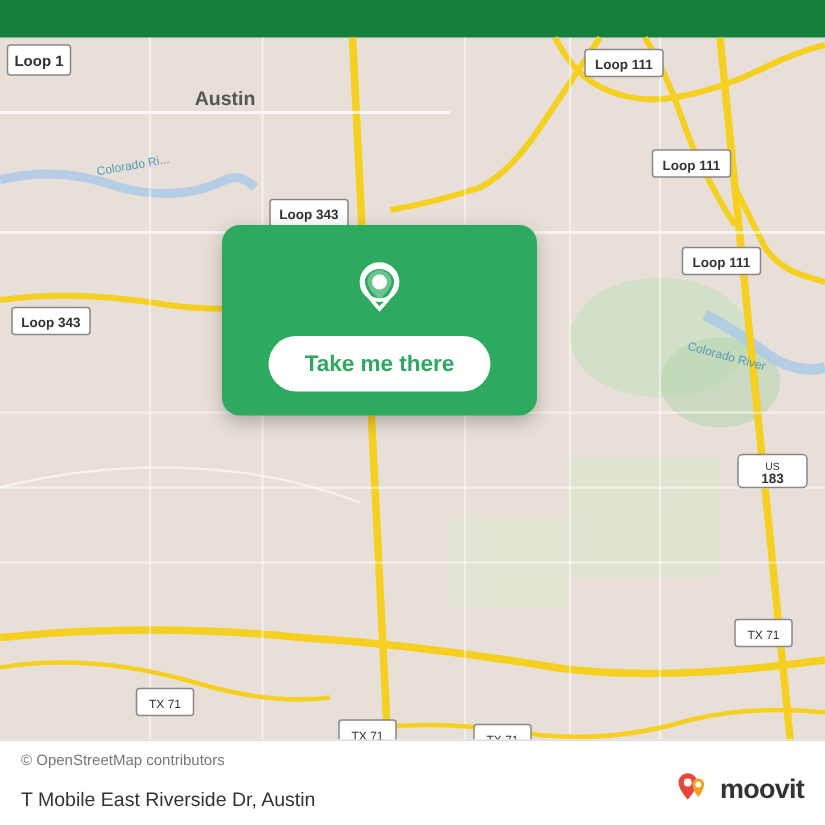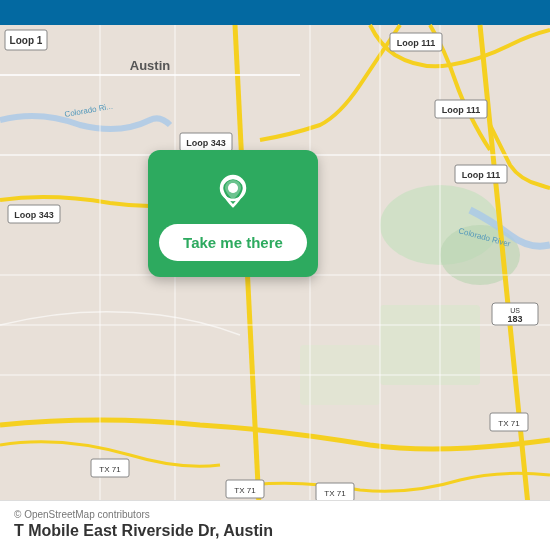--- a/index.html
+++ b/index.html
@@ -9,21 +9,21 @@
       height: 550px;
       overflow: hidden;
       font-family: Arial, sans-serif;
       position: relative;
     }
 
     #map-container {
       width: 550px;
       height: 550px;
       position: relative;
-      background-color: #0369a1;
+      background-color: #15803d;
       overflow: hidden;
     }
 
     
     #map-svg {
       position: absolute;
       top: 0; left: 0;
       width: 100%; height: 100%;
     }
 
@@ -46,24 +46,24 @@
       display: flex;
       flex-direction: column;
     }
 
     #attribution {
       font-size: 10px;
       color: #777;
     }
 
     #location-name {
-      font-size: 16px;
+      font-size: 13px;
       color: #333;
-      font-weight: 700;
-      margin-top: 2px;
+      font-weight: 400;
+      margin-top: 12px;
     }
 
     #moovit-logo {
       display: flex;
       align-items: center;
       gap: 4px;
     }
 
     .moovit-icon {
       width: 28px;
@@ -75,21 +75,21 @@
       font-weight: bold;
       color: #333;
       letter-spacing: -0.5px;
     }
 
     
     #card-overlay {
       position: absolute;
       top: 150px;
       left: 148px;
-      width: 170px;
+      width: 210px;
       background: #2daa5f;
       border-radius: 12px;
       padding: 20px 16px 16px 16px;
       display: flex;
       flex-direction: column;
       align-items: center;
       z-index: 5;
       box-shadow: 0 4px 12px rgba(0,0,0,0.25);
     }
 
@@ -216,14 +216,26 @@
 
     <button id="take-me-there-btn">Take me there</button>
   </div>
 
   <div id="bottom-bar">
     <div id="bottom-left">
       <span id="attribution">© OpenStreetMap contributors</span>
       <span id="location-name">T Mobile East Riverside Dr, Austin</span>
     </div>
 
+    <div id="moovit-logo">
+
+      <svg class="moovit-icon" viewBox="0 0 32 32" xmlns="http://www.w3.org/2000/svg">
+
+        <path d="M12 4 C8,4 5,7 5,11 C5,16.5 12,24 12,24 C12,24 19,16.5 19,11 C19,7 16,4 12,4 Z" fill="#e8453c"></path>
+        <circle cx="12" cy="11" r="3" fill="#ffffff"></circle>
+
+        <path d="M20 8 C17.5,8 15.5,10 15.5,12.5 C15.5,16.5 20,22 20,22 C20,22 24.5,16.5 24.5,12.5 C24.5,10 22.5,8 20,8 Z" fill="#f4a223"></path>
+        <circle cx="20" cy="12.5" r="2.2" fill="#ffffff"></circle>
+      </svg>
+      <span class="moovit-text">moovit</span>
+    </div>
   </div>
 </div>
 
 </body></html>

